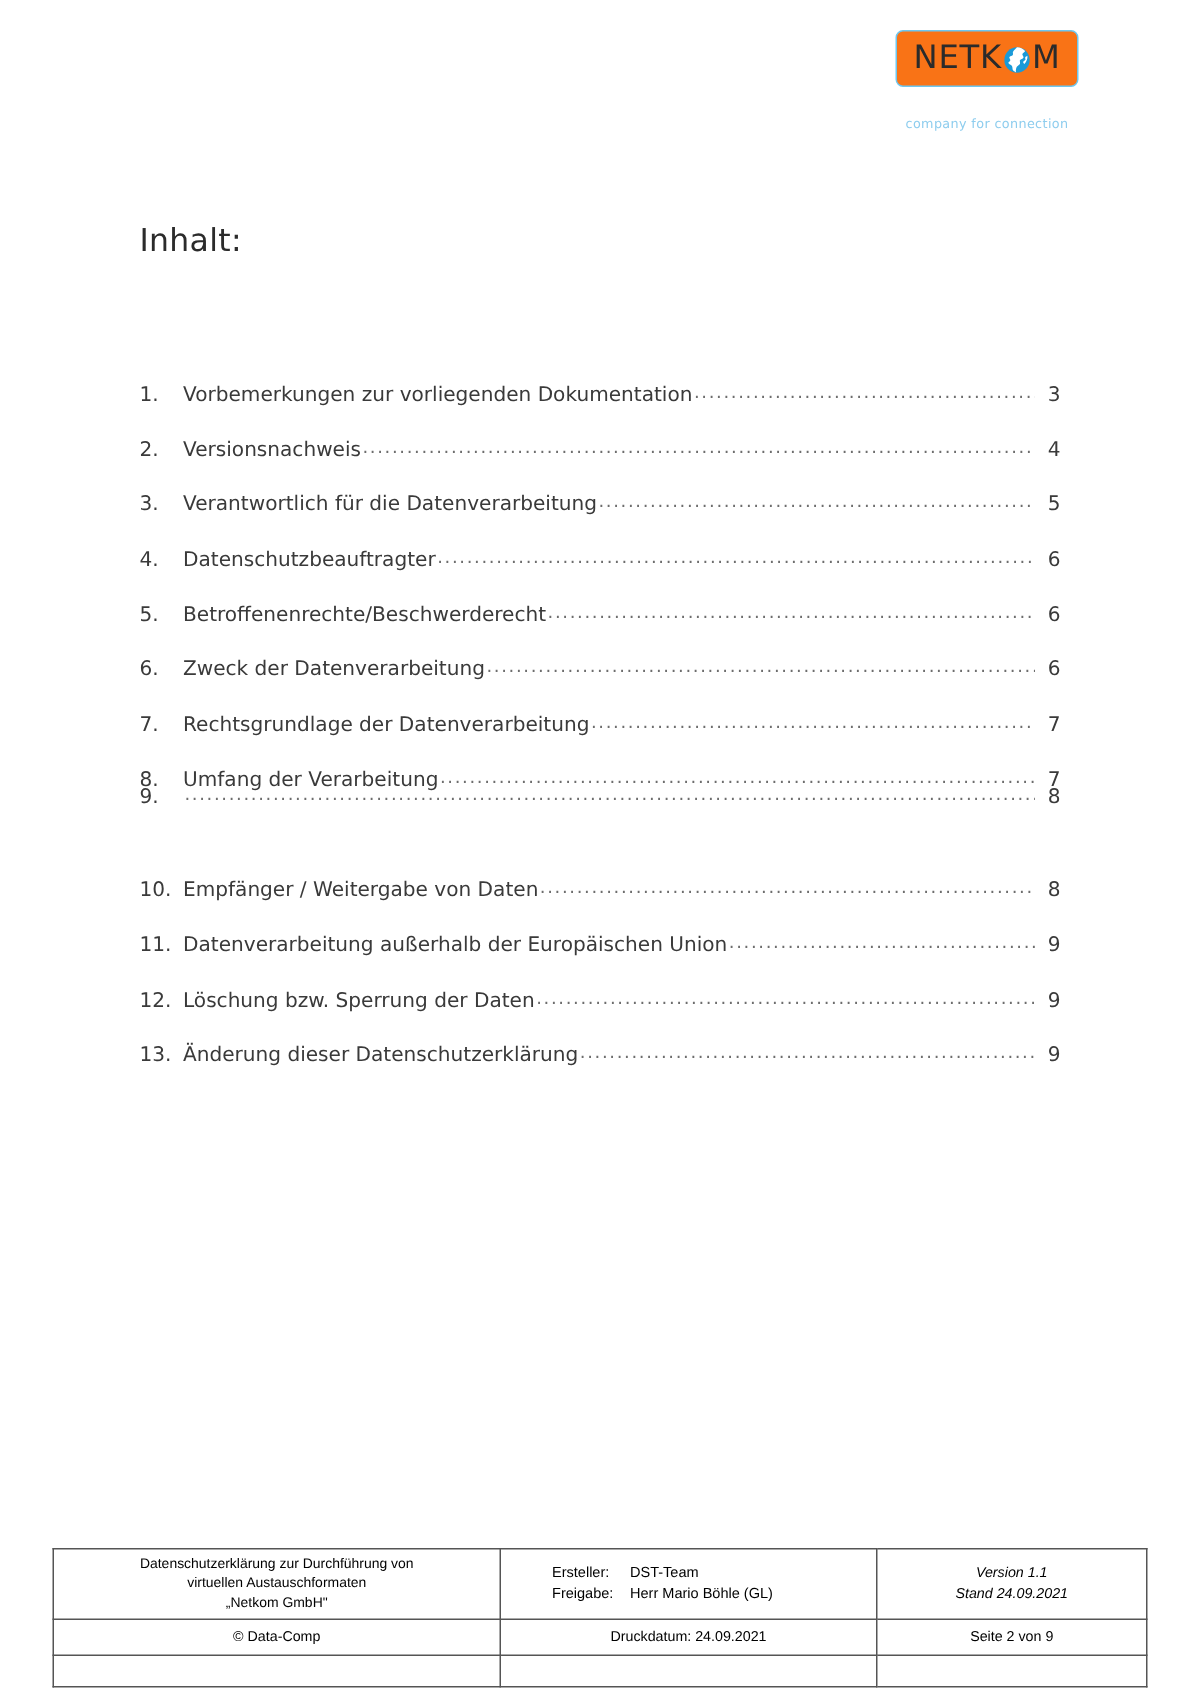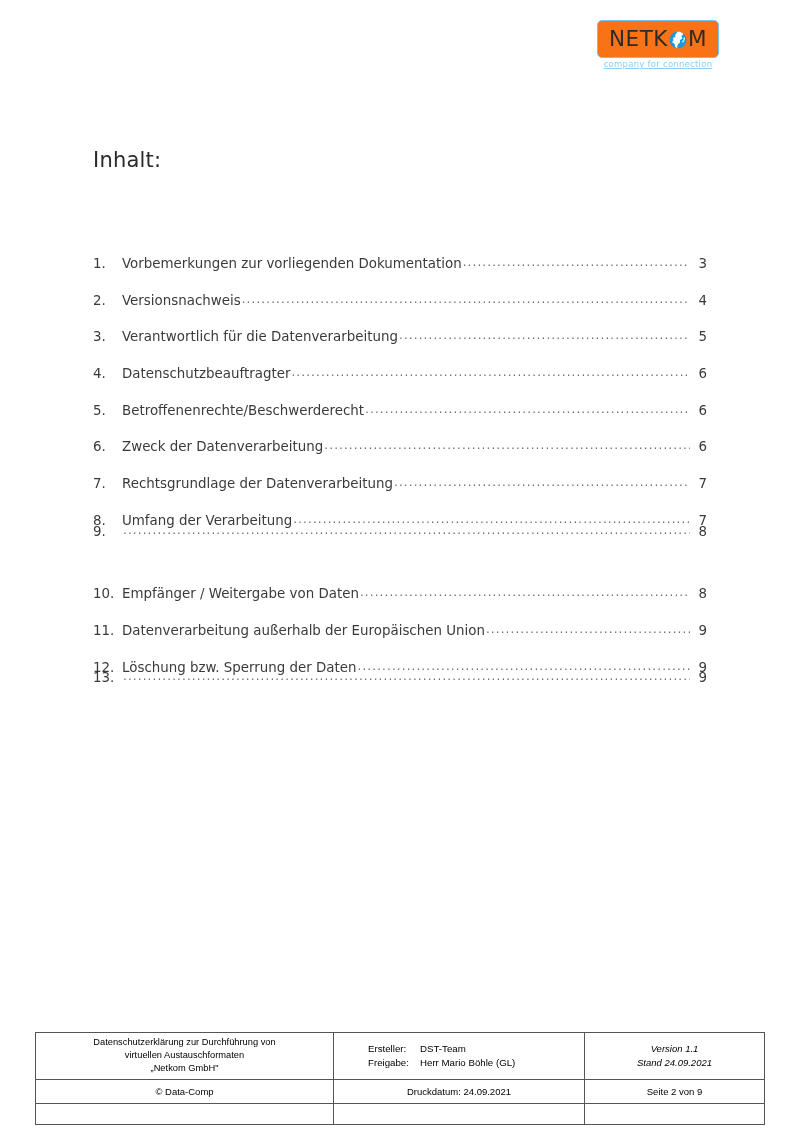--- a/index.html
+++ b/index.html
@@ -57,28 +57,27 @@
   }
   .globe-icon {
     display: inline-block;
     width: 18px;
     height: 18px;
     margin: 0 1px;
     position: relative;
     top: 0.5px;
   }
   .logo-tagline {
-    margin-top: 1px;
+    margin-top: 20px;
     text-align: center;
     font-family: "DejaVu Sans", sans-serif;
     font-size: 8.5px;
     letter-spacing: 0.25px;
     color: #8ecdee;
     white-space: nowrap;
-    text-decoration: underline;
   }
 
   
   .toc-heading {
     position: absolute;
     left: 93px;
     top: 148px;
     font-family: "DejaVu Sans", sans-serif;
     font-size: 21px;
     font-weight: 400;
@@ -270,20 +269,21 @@
         <span class="toc-page">9</span>
       </div>
       <div class="toc-row">
         <span class="toc-num">12.</span>
         <span class="toc-title">Löschung bzw. Sperrung der Daten</span>
         <span class="toc-leader"></span>
         <span class="toc-page">9</span>
       </div>
       <div class="toc-row">
         <span class="toc-num">13.</span>
+        <span class="toc-title">Änderung dieser Datenschutzerklärung</span>
         <span class="toc-leader"></span>
         <span class="toc-page">9</span>
       </div>
     </div>
 
   <table class="footer-table">
     <tbody>
       <tr>
         <td class="ft-r1-c1">
           <div>Datenschutzerklärung zur Durchführung von</div>

